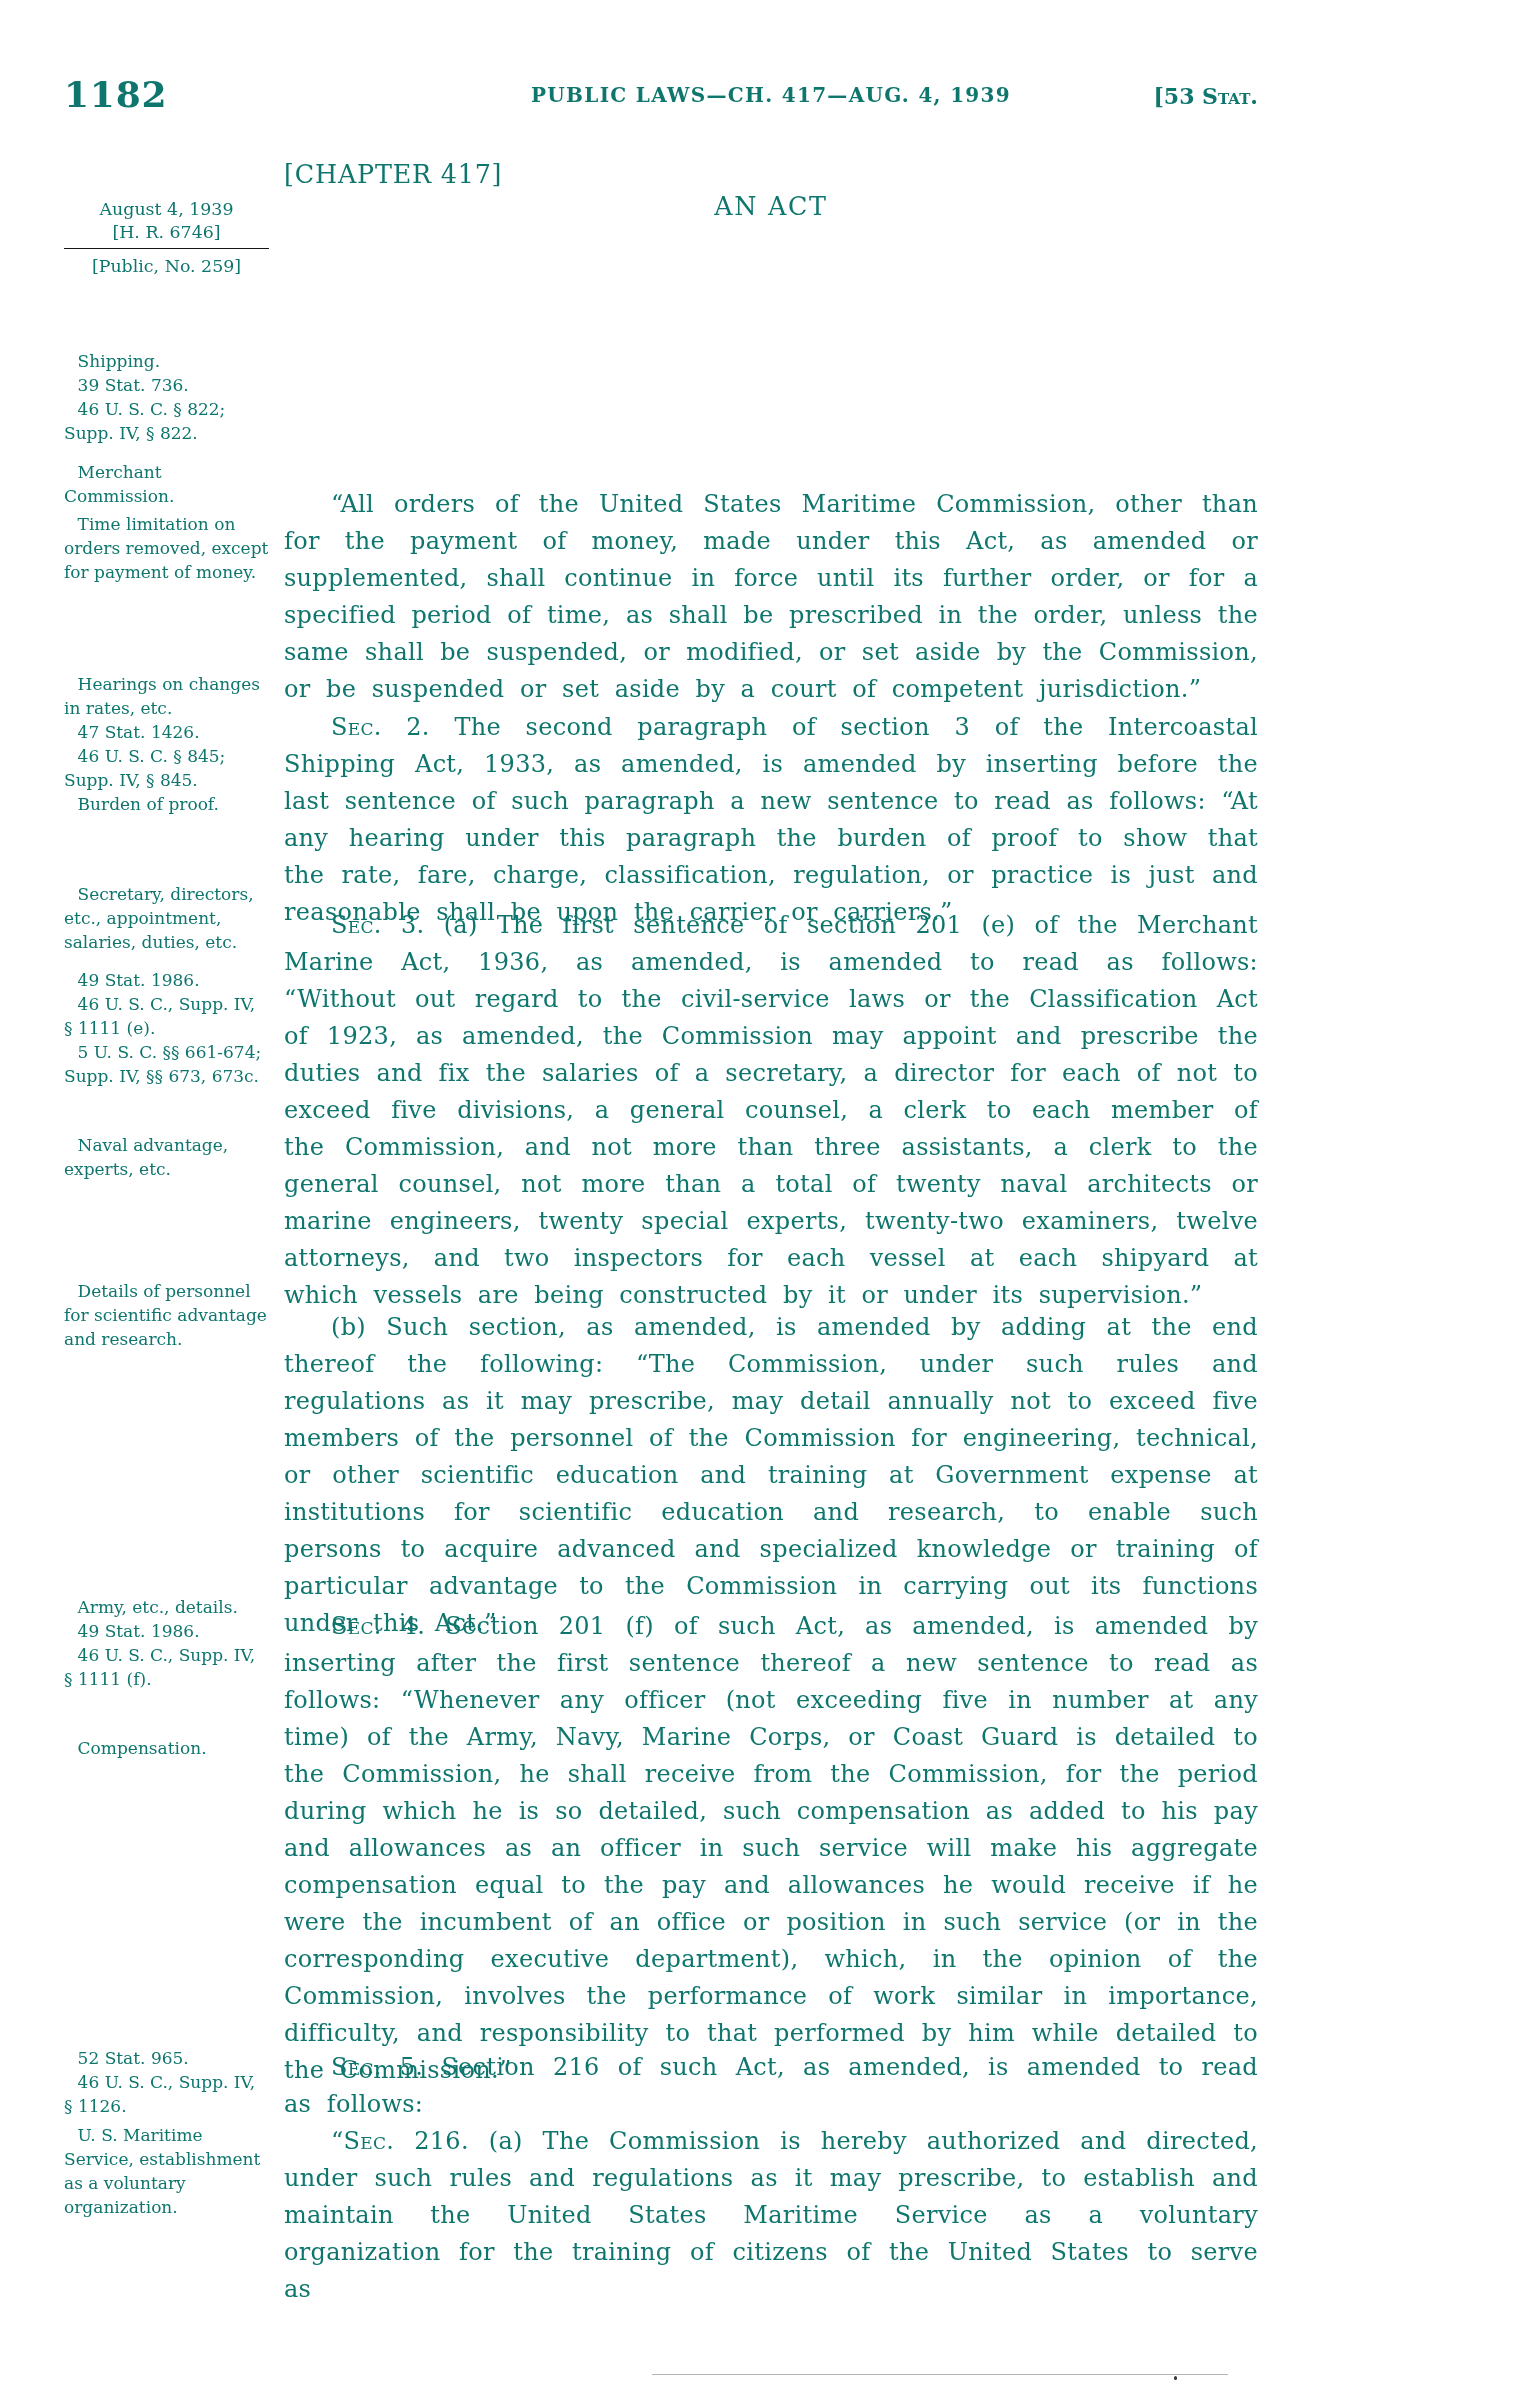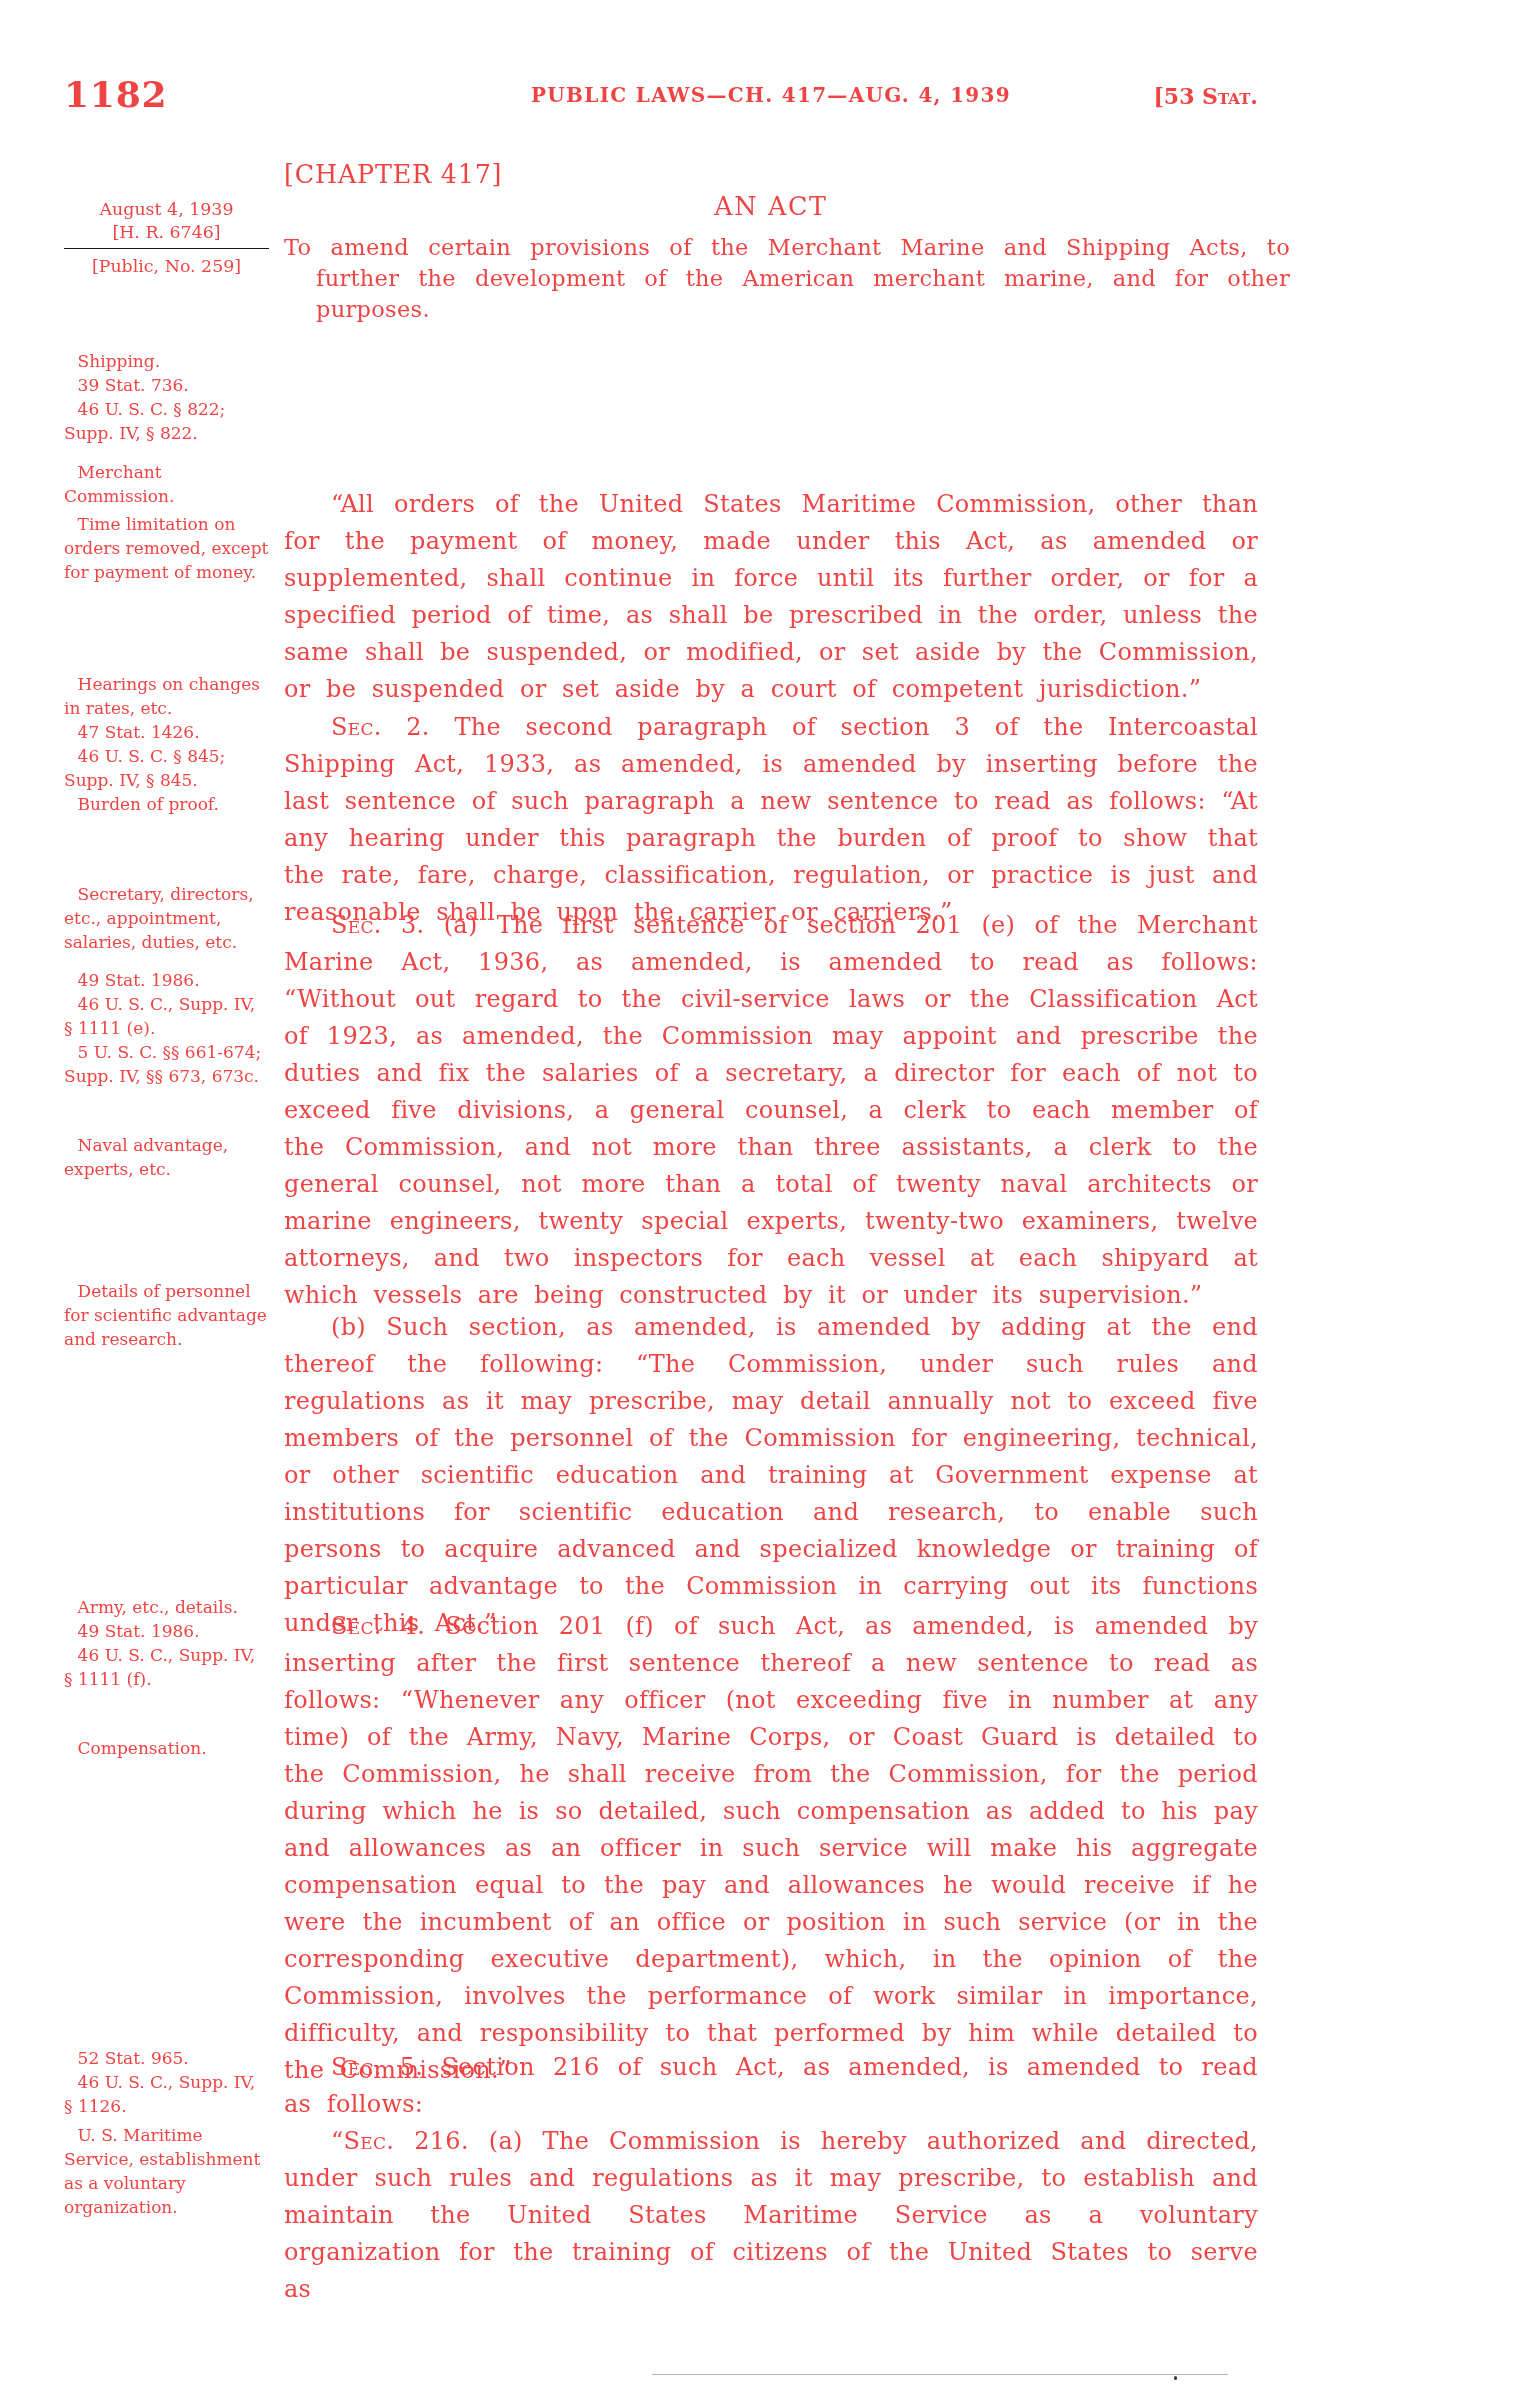--- a/index.html
+++ b/index.html
@@ -6,21 +6,21 @@
   html, body {
     margin: 0;
     padding: 0;
     background: #ffffff;
   }
   .page {
     position: relative;
     width: 1539px;
     height: 2389px;
     background: #ffffff;
-    color: #ef4444;
+    color: #0f766e;
     font-family: "DejaVu Serif", "Liberation Serif", serif;
     overflow: hidden;
   }
   .abs { position: absolute; }
 
   
   .page-number {
     left: 64px; top: 73px;
     font-size: 36px;
     font-weight: 700;
@@ -190,21 +190,20 @@
 
   <div class="abs mblock m-comp mnote">Compensation.</div>
 
   <div class="abs mblock m-stat52">
     <div class="mnote">52 Stat. 965.</div>
     <div class="mnote">46 U. S. C., Supp. IV, § 1126.</div>
   </div>
 
   <div class="abs mblock m-service mnote">U. S. Maritime Service, establishment as a voluntary organization.</div>
 
-  <p class="body-para act-preamble">To amend certain provisions of the Merchant Marine and Shipping Acts, to further the development of the American merchant marine, and for other purposes.</p>
 
 
   <p class="body-para first-indent p-allorders">“All orders of the United States Maritime Commission, other than for the payment of money, made under this Act, as amended or supplemented, shall continue in force until its further order, or for a specified period of time, as shall be prescribed in the order, unless the same shall be suspended, or modified, or set aside by the Commission, or be suspended or set aside by a court of competent jurisdiction.”</p>
 
   <p class="body-para first-indent p-sec2"><span class="sc">Sec. 2.</span><span> The second paragraph of section 3 of the Intercoastal Shipping Act, 1933, as amended, is amended by inserting before the last sentence of such paragraph a new sentence to read as follows: “At any hearing under this paragraph the burden of proof to show that the rate, fare, charge, classification, regulation, or practice is just and reasonable shall be upon the carrier or carriers.”</span></p>
 
   <p class="body-para first-indent p-sec3"><span class="sc">Sec. 3.</span><span> (a) The first sentence of section 201 (e) of the Merchant Marine Act, 1936, as amended, is amended to read as follows: “Without out regard to the civil-service laws or the Classification Act of 1923, as amended, the Commission may appoint and prescribe the duties and fix the salaries of a secretary, a director for each of not to exceed five divisions, a general counsel, a clerk to each member of the Commission, and not more than three assistants, a clerk to the general counsel, not more than a total of twenty naval architects or marine engineers, twenty special experts, twenty-two examiners, twelve attorneys, and two inspectors for each vessel at each shipyard at which vessels are being constructed by it or under its supervision.”</span></p>
 
   <p class="body-para first-indent p-b">(b) Such section, as amended, is amended by adding at the end thereof the following: “The Commission, under such rules and regulations as it may prescribe, may detail annually not to exceed five members of the personnel of the Commission for engineering, technical, or other scientific education and training at Government expense at institutions for scientific education and research, to enable such persons to acquire advanced and specialized knowledge or training of particular advantage to the Commission in carrying out its functions under this Act.”</p>
 

